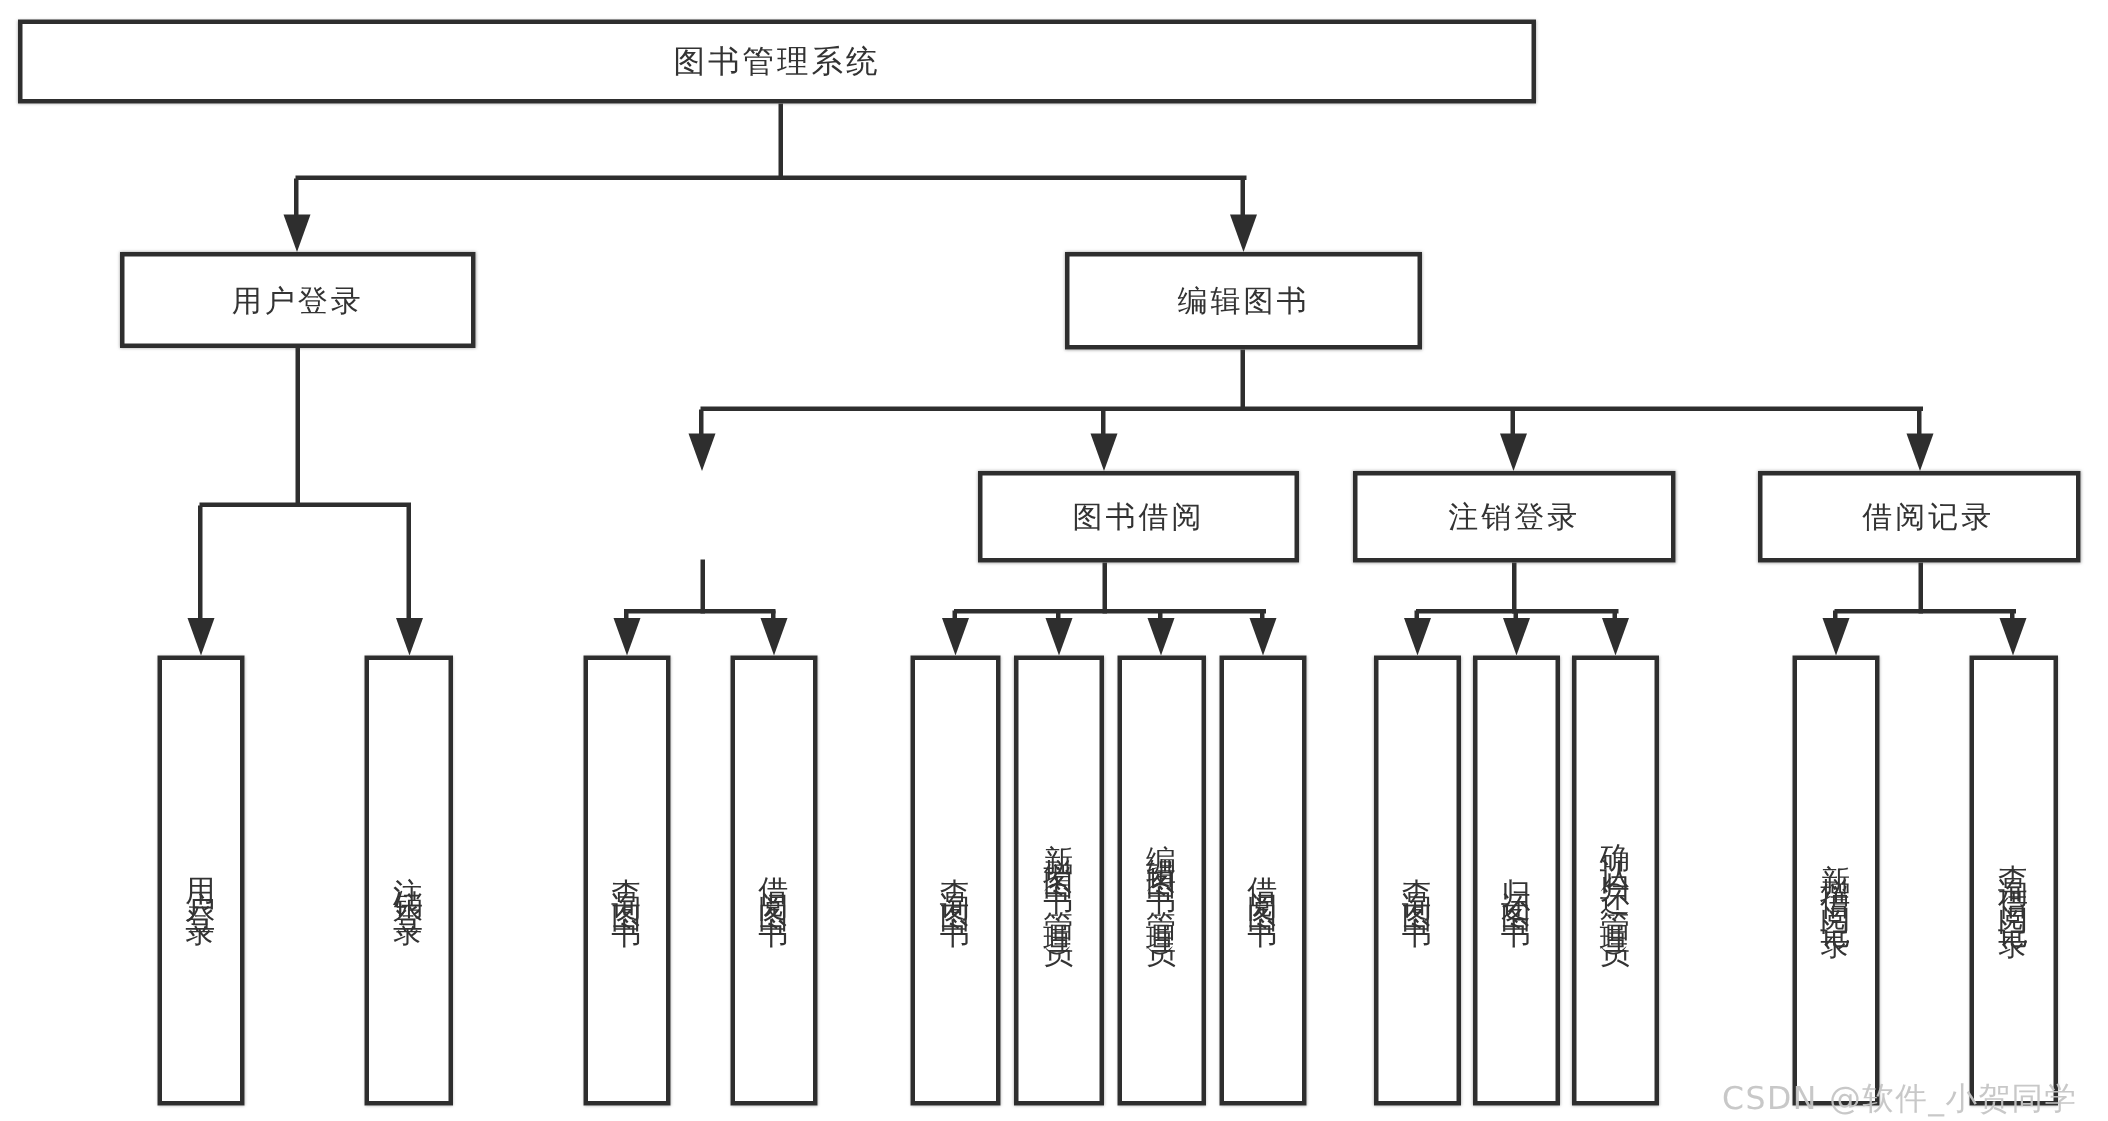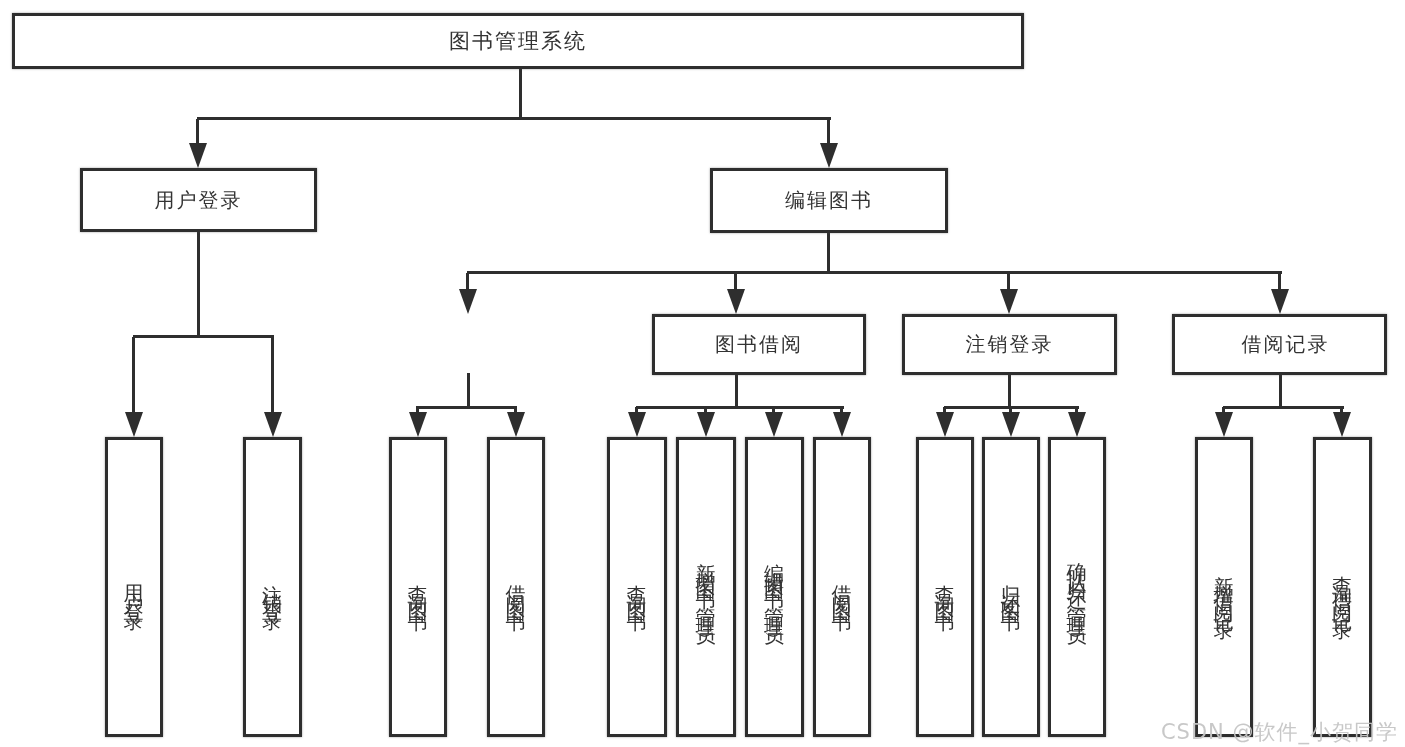--- a/index.html
+++ b/index.html
@@ -42,21 +42,21 @@
   .arrow::before{
     content:"";position:absolute;left:7px;top:0;width:3px;
     height:calc(100% - 20px);background:#2e2e2e;
   }
   .arrow::after{
     content:"";position:absolute;left:0;bottom:0;width:0;height:0;
     border-left:9px solid transparent;border-right:9px solid transparent;
     border-top:25px solid #2e2e2e;
   }
   .watermark{
-    position:absolute;right:7px;bottom:1px;
+    position:absolute;right:20px;bottom:1px;
     font-size:21px;color:rgba(197,197,197,.95);
     letter-spacing:1px;z-index:5;white-space:nowrap;
   }
 </style>
 </head>
 <body>
 
 <div class="canvas">
 
   <div class="box root" style="left:12px;top:13px;width:1012px;height:56px;">图书管理系统</div>

